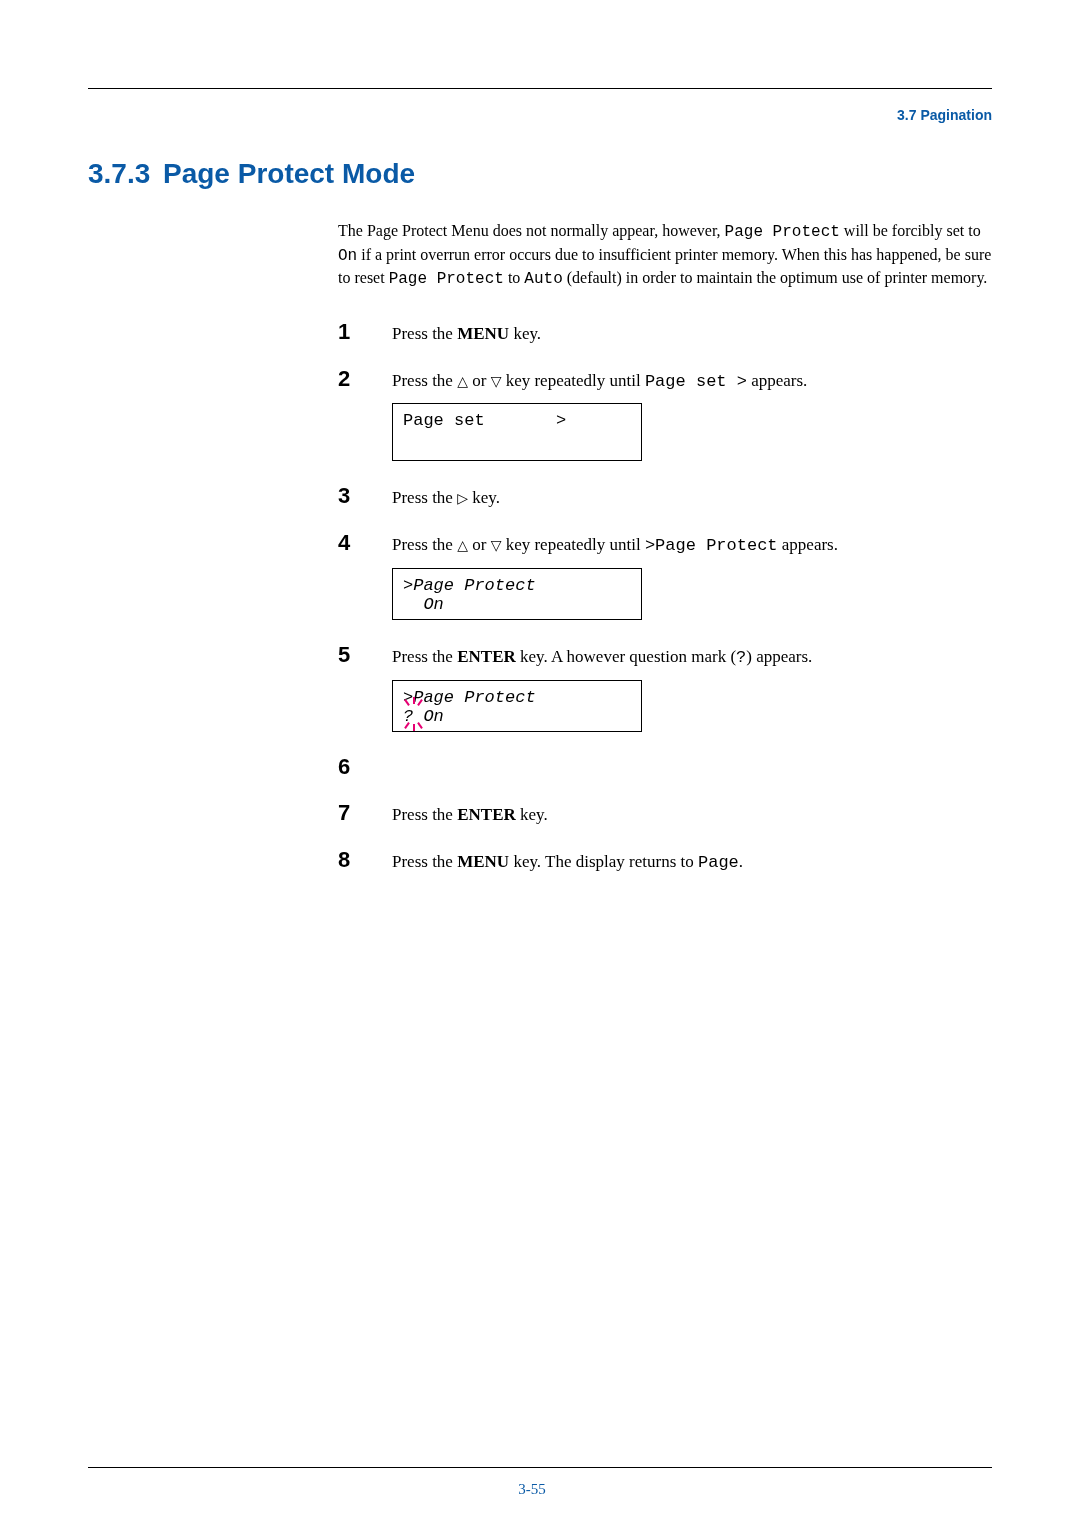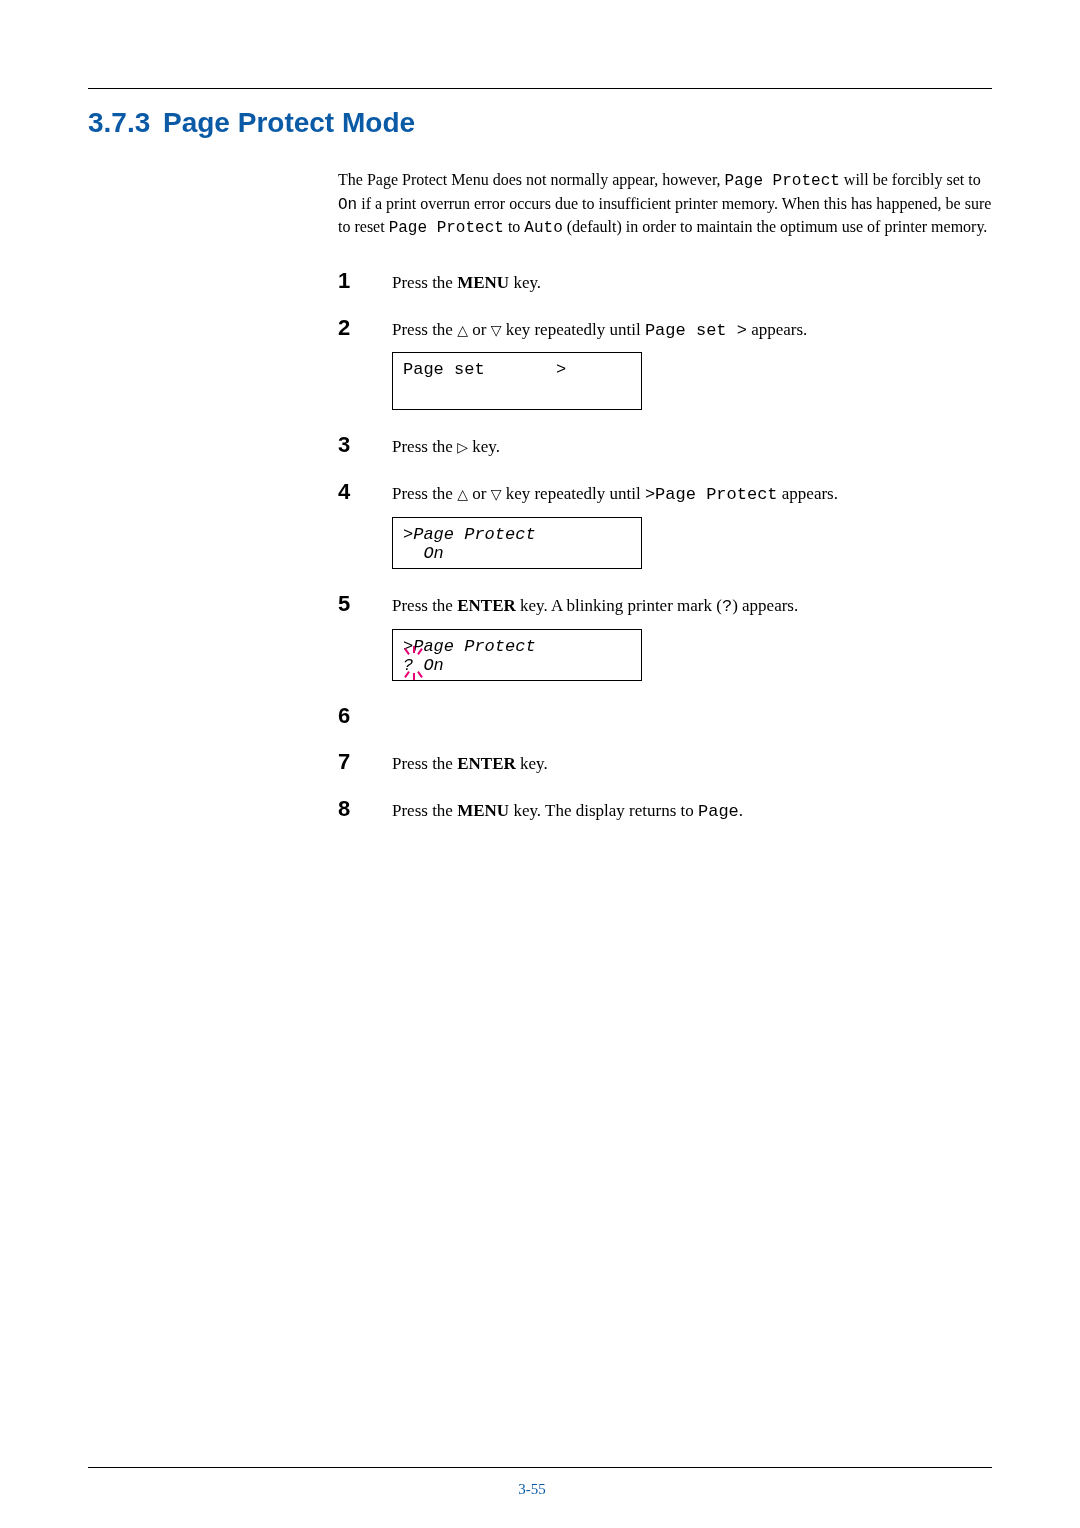--- a/index.html
+++ b/index.html
@@ -126,20 +126,21 @@
       text-align: center;
       font-size: 15px;
       color: #0a5aa6;
     }
   </style>
 </head>
 <body>
 
 <div class="page">
   <div class="top-rule"></div>
+  <div class="header-link">3.7 Pagination</div>
 
   <div class="section-heading">
     <span class="section-num">3.7.3</span><span>Page Protect Mode</span>
   </div>
 
   <div class="body-indent">
 
     <p class="intro">
       <span>The Page Protect Menu does not normally appear, however, </span><span class="mono">Page Protect</span><span> will be forcibly set to </span><span class="mono">On</span><span> if a print overrun error occurs due to insufficient printer memory. When this has happened, be sure to reset </span><span class="mono">Page Protect</span><span> to </span><span class="mono">Auto</span><span> (default) in order to maintain the optimum use of printer memory.</span>
     </p>
@@ -180,21 +181,21 @@
         </div>
       </div>
       <div class="lcd lcd-short"><span>&gt;Page Protect</span>
 <span>  On</span></div>
     </div>
 
     <div class="step-block">
       <div class="step">
         <div class="step-num">5</div>
         <div class="step-text">
-          <span>Press the </span><span class="bold">ENTER</span><span> key. A blinking printer mark (</span><span class="mono">?</span><span>) appears.</span>
+          <span>Press the </span><span class="bold">ENTER</span><span> key. A however question mark (</span><span class="mono">?</span><span>) appears.</span>
         </div>
       </div>
       <div class="lcd lcd-short"><span>&gt;Page Protect</span>
 <span>? On</span>
         <div class="blink">
           <div class="spark-line sl1"></div><div class="spark-line sl2"></div>
           <div class="spark-line sl3"></div><div class="spark-line sl4"></div>
           <div class="spark-line sl5"></div><div class="spark-line sl6"></div>
         </div>
       </div>

